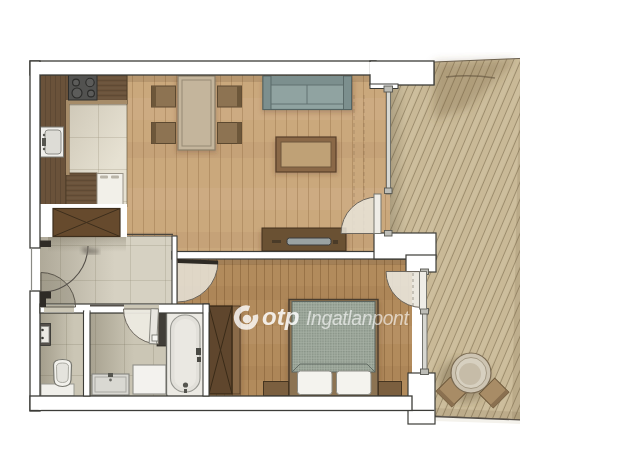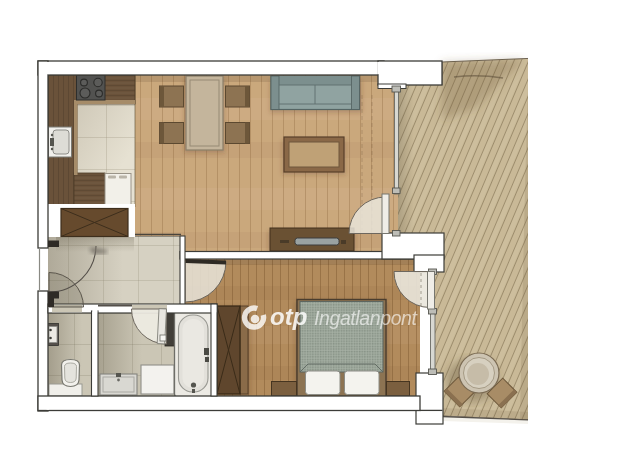--- a/index.html
+++ b/index.html
@@ -1,16 +1,16 @@
 <!DOCTYPE html>
 <html><head>
 <meta charset="utf-8">
 <style>
   html,body{margin:0;padding:0;background:#ffffff;}
-  #page{position:relative;width:520px;height:474px;overflow:hidden;font-family:"Liberation Sans",sans-serif;margin-left:8px;}
+  #page{position:relative;width:520px;height:474px;overflow:hidden;font-family:"Liberation Sans",sans-serif;}
 </style>
 </head>
 <body>
 <div id="page">
 <svg width="640" height="474" viewBox="0 0 640 474" xmlns="http://www.w3.org/2000/svg">
 <defs>
   <pattern id="livwood" width="11" height="90" patternUnits="userSpaceOnUse">
     <rect width="11" height="90" fill="#caa87c"></rect>
     <rect width="11" height="22" y="8" fill="rgba(255,245,230,0.05)"></rect>
     <rect width="11" height="16" y="52" fill="rgba(90,60,30,0.05)"></rect>

